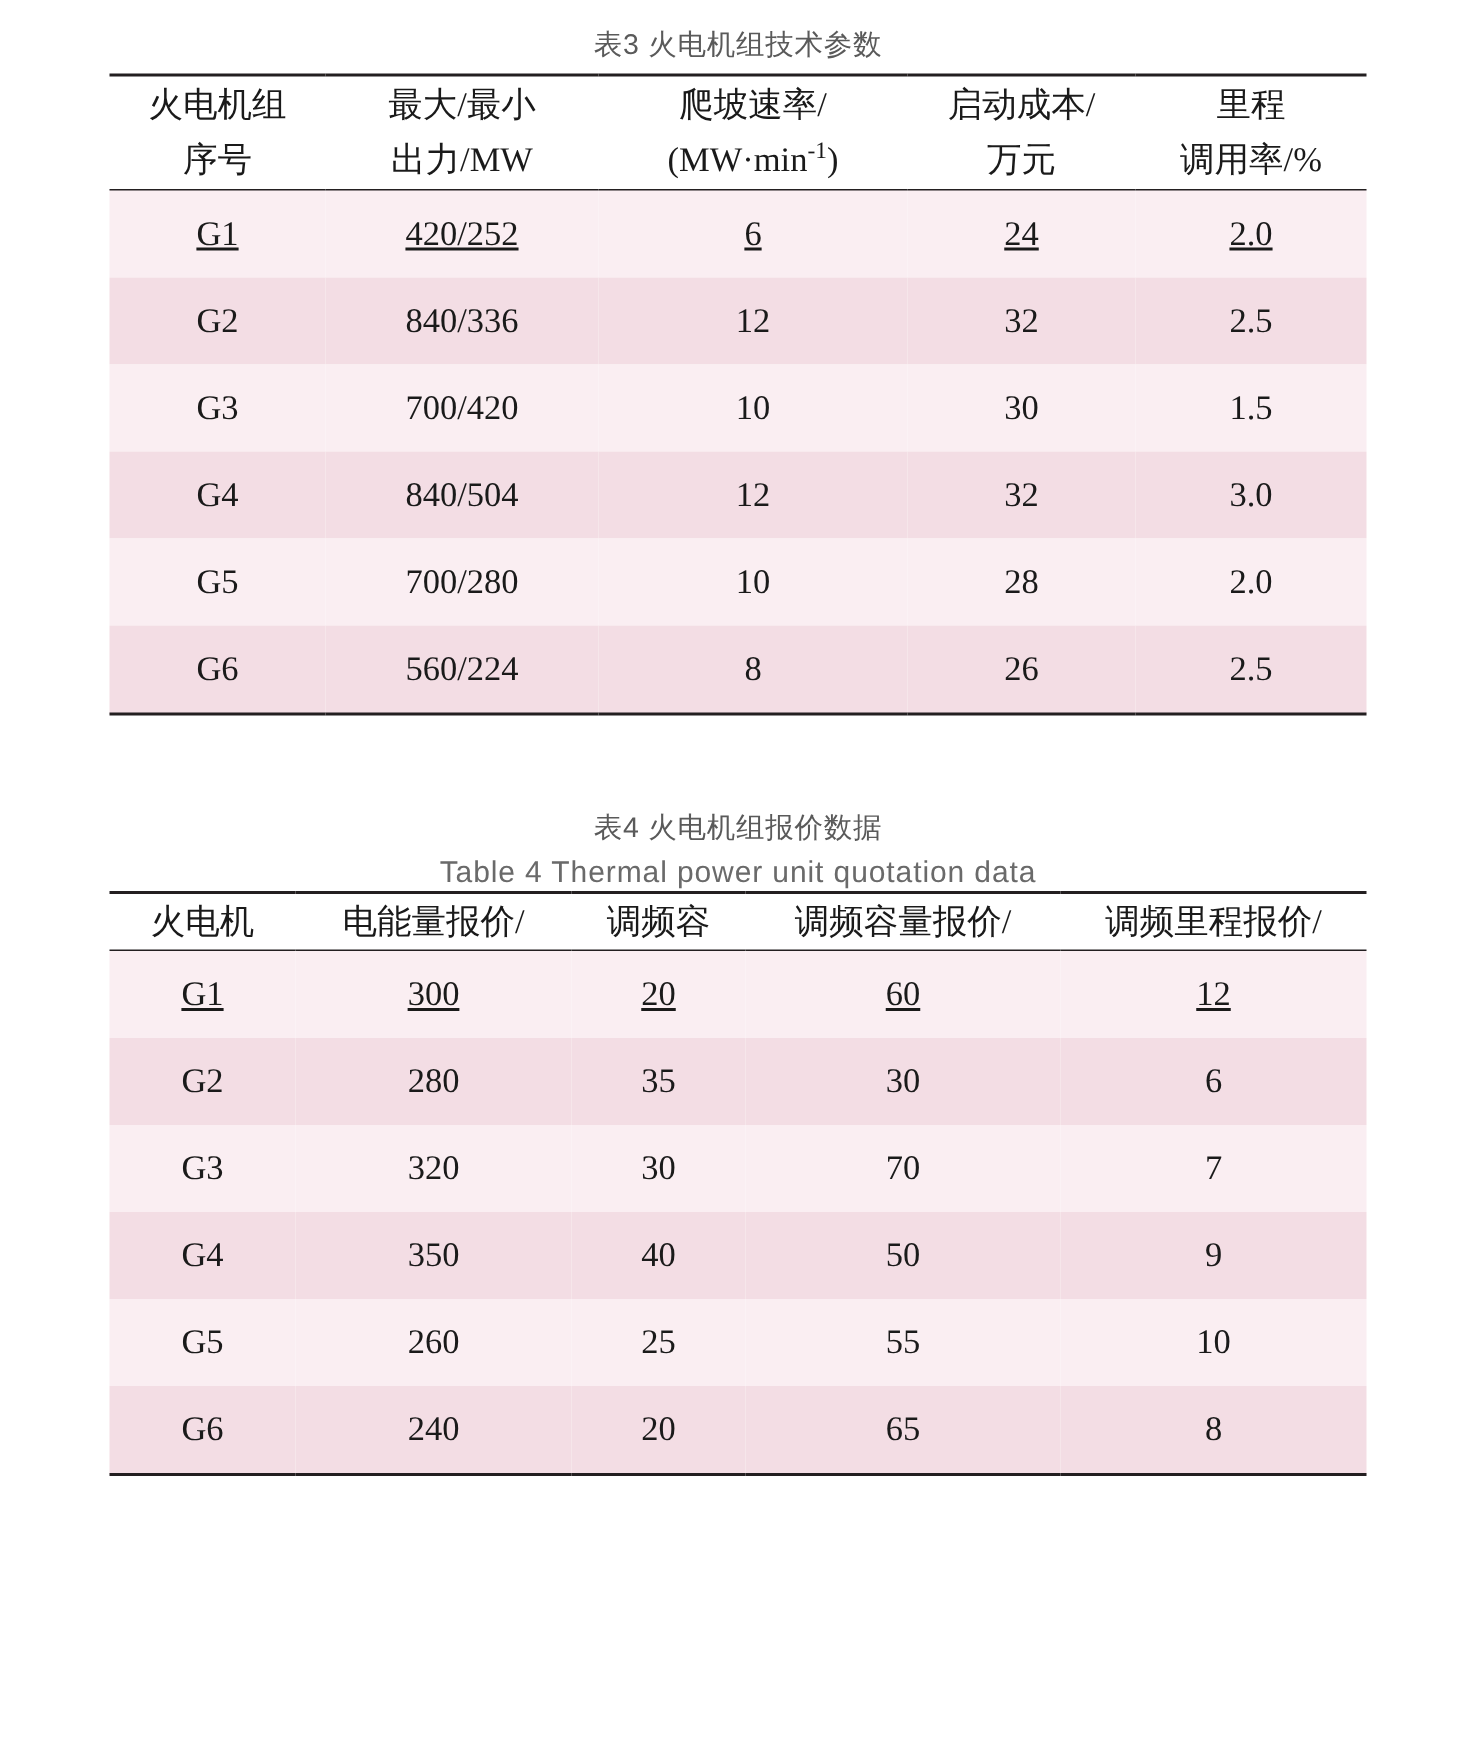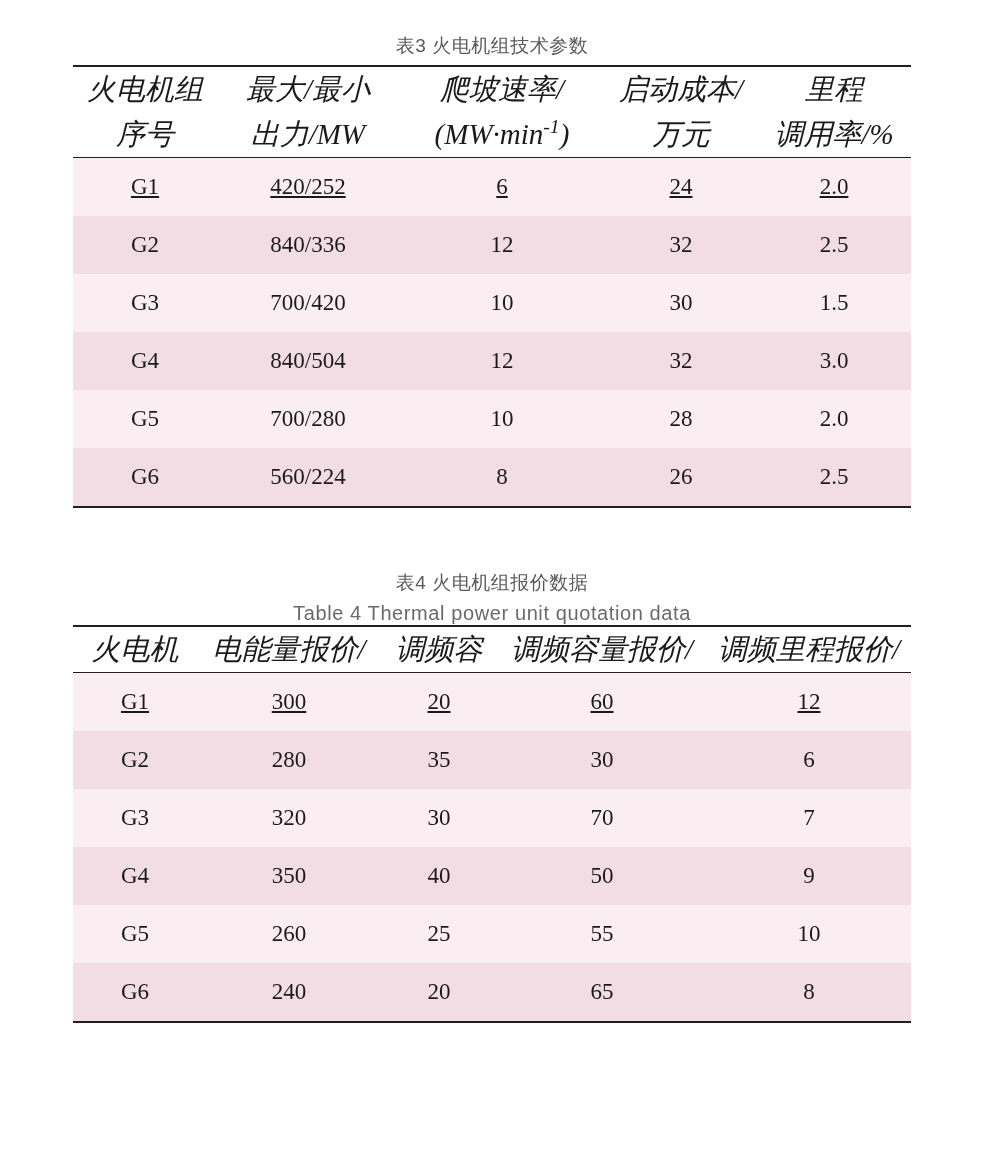--- a/index.html
+++ b/index.html
@@ -45,24 +45,23 @@
   .tbl {
     margin: 0 auto;
   }
   .tbl td, .tbl th {
     text-align: center;
     vertical-align: middle;
     font-weight: normal;
     padding: 0;
   }
   .head-row td {
-    font-size: 29px;
+    font-size: 23px;
     line-height: 1.28;
     padding: 4px 2px;
-    font-style: italic;
   }
   .body-row td {
     font-size: 23px;
     height: 58px;
   }
   .rule-top {
     border-top: 2.2px solid #231f20;
   }
   .rule-mid {
     border-top: 1.6px solid #231f20;
@@ -70,21 +69,21 @@
   }
   .rule-bottom {
     border-bottom: 2.2px solid #231f20;
   }
   sup {
     font-size: 0.68em;
     vertical-align: super;
     line-height: 0;
   }
   
-  #table3-wrap { padding-top: 33px; }
+  #table3-wrap { padding-top: 17px; }
   #table3 { width: 838px; }
   #table3 .c0 { width: 144px; }
   #table3 .c1 { width: 182px; }
   #table3 .c2 { width: 206px; }
   #table3 .c3 { width: 152px; }
   #table3 .c4 { width: 154px; }
   
   #table4-wrap { padding-top: 62px; }
   #table4 { width: 838px; }
   #table4 .c0 { width: 124px; }

